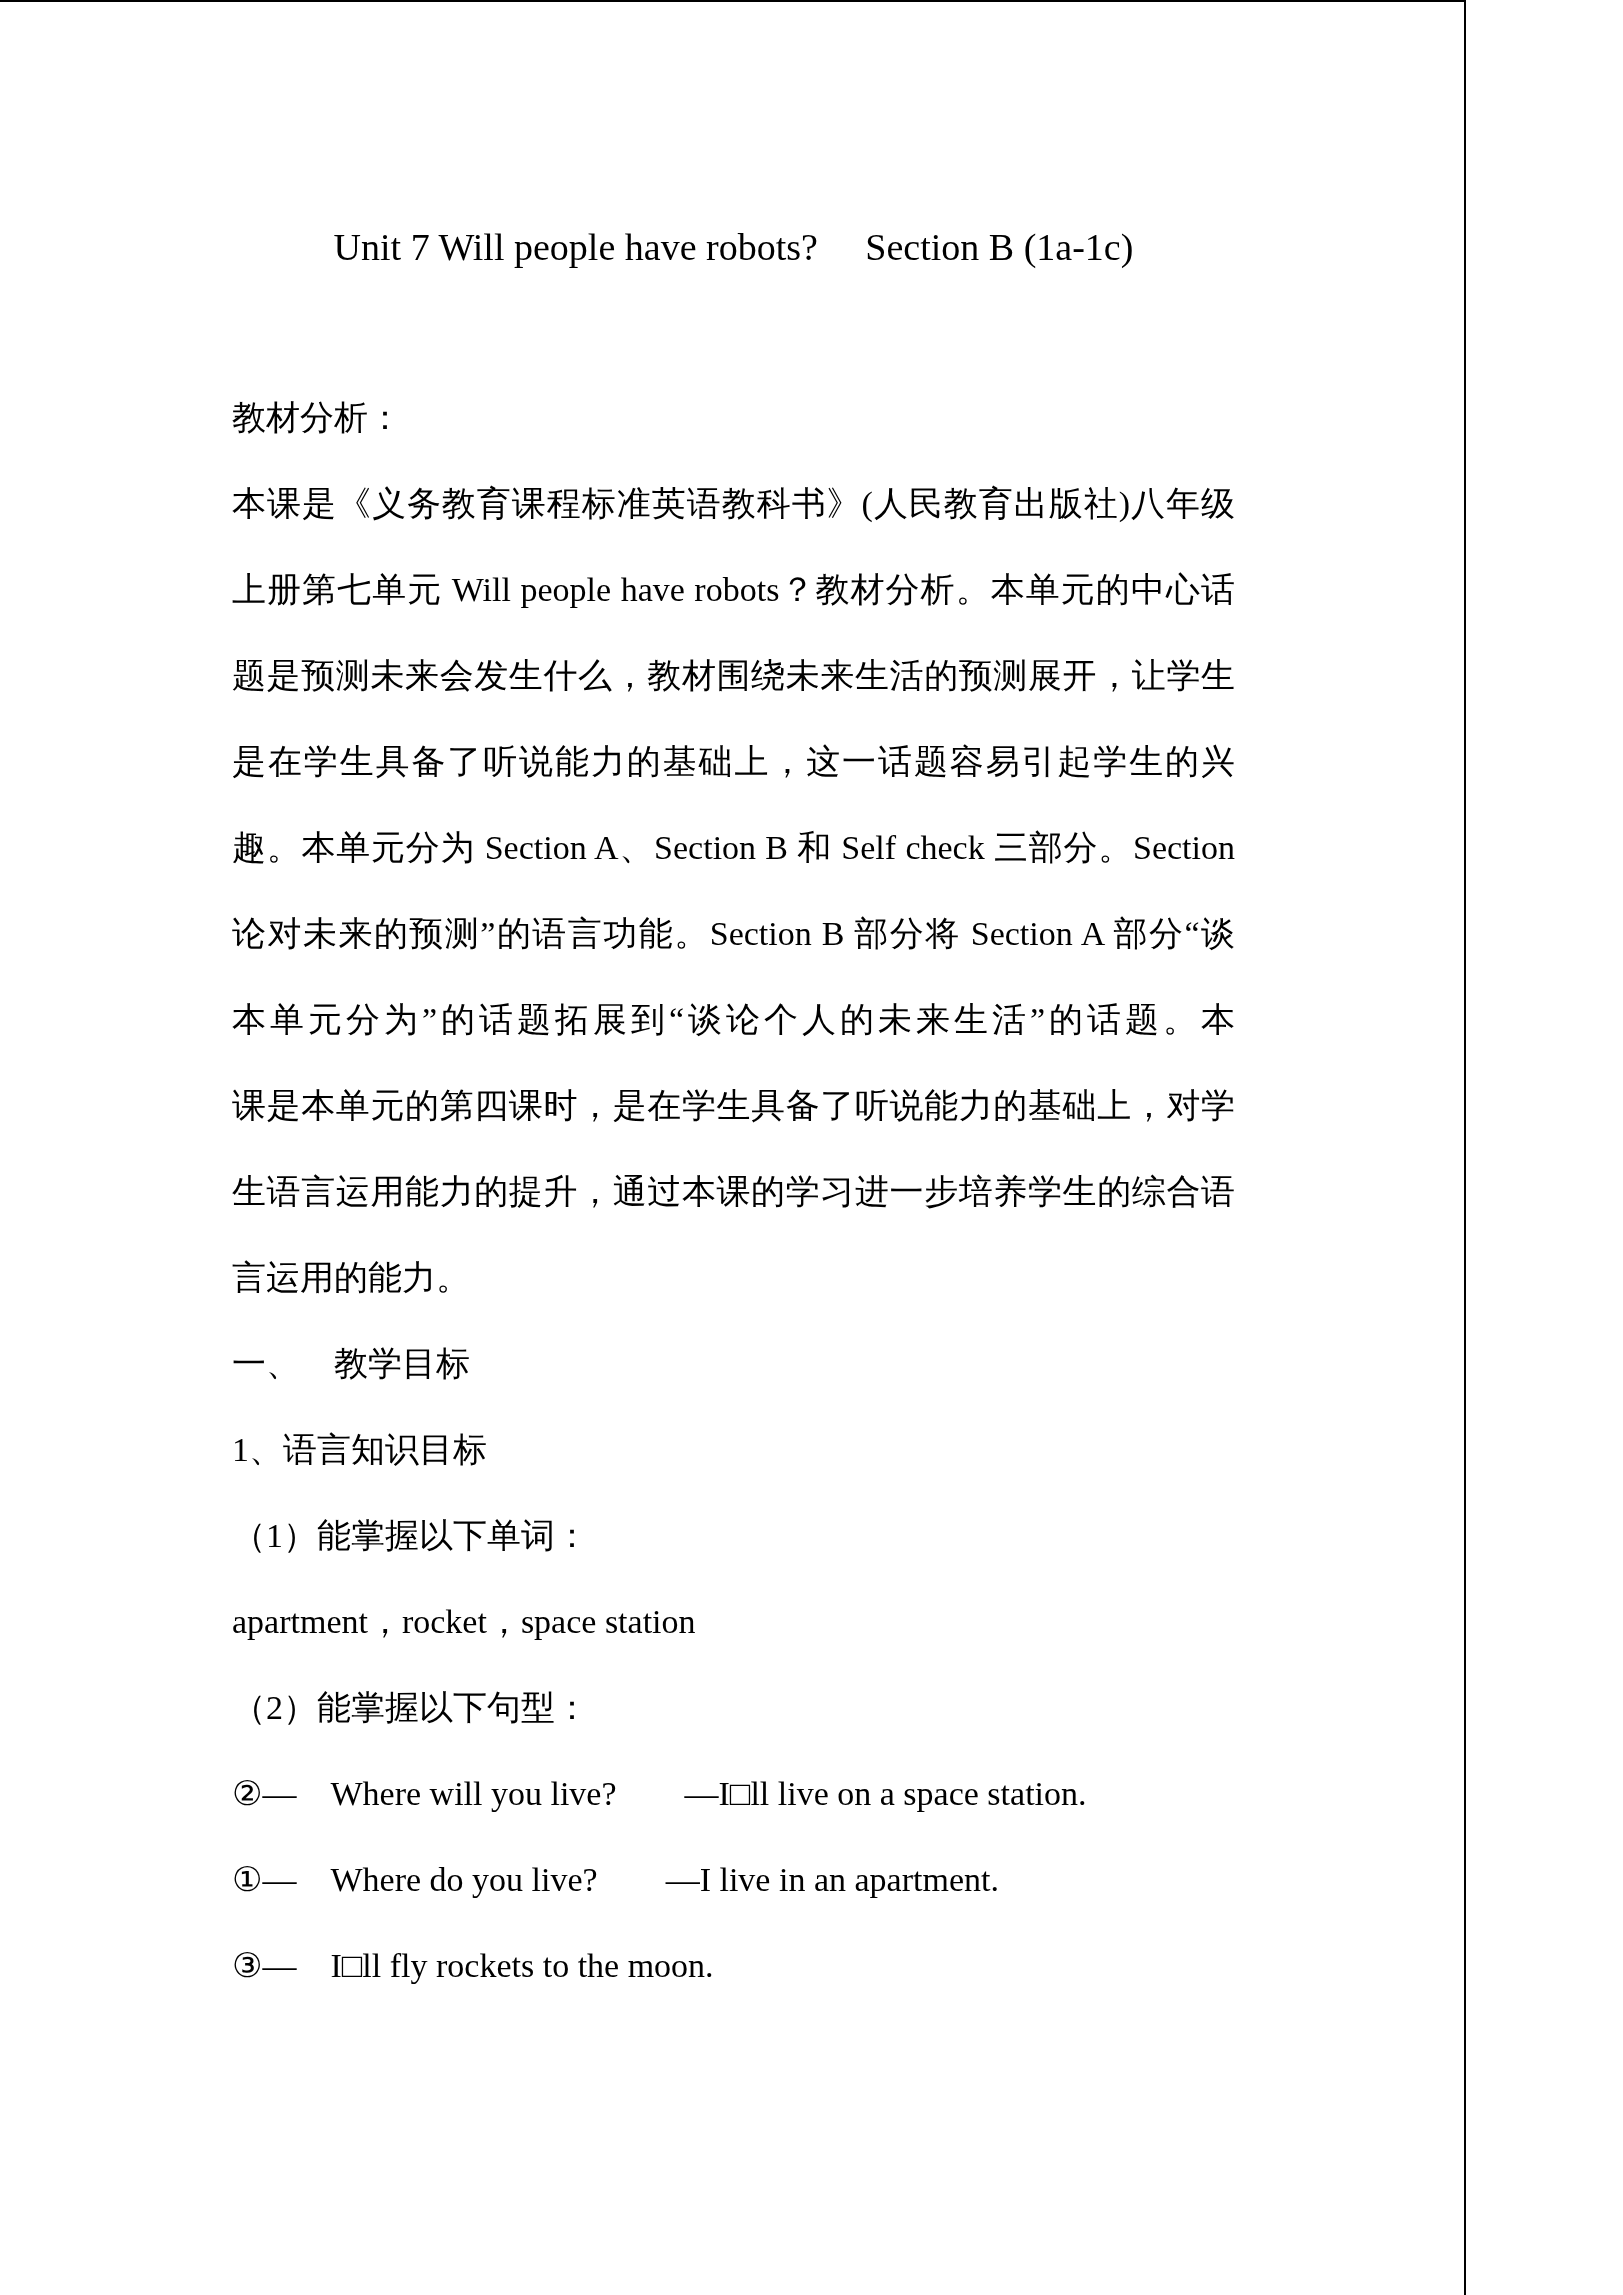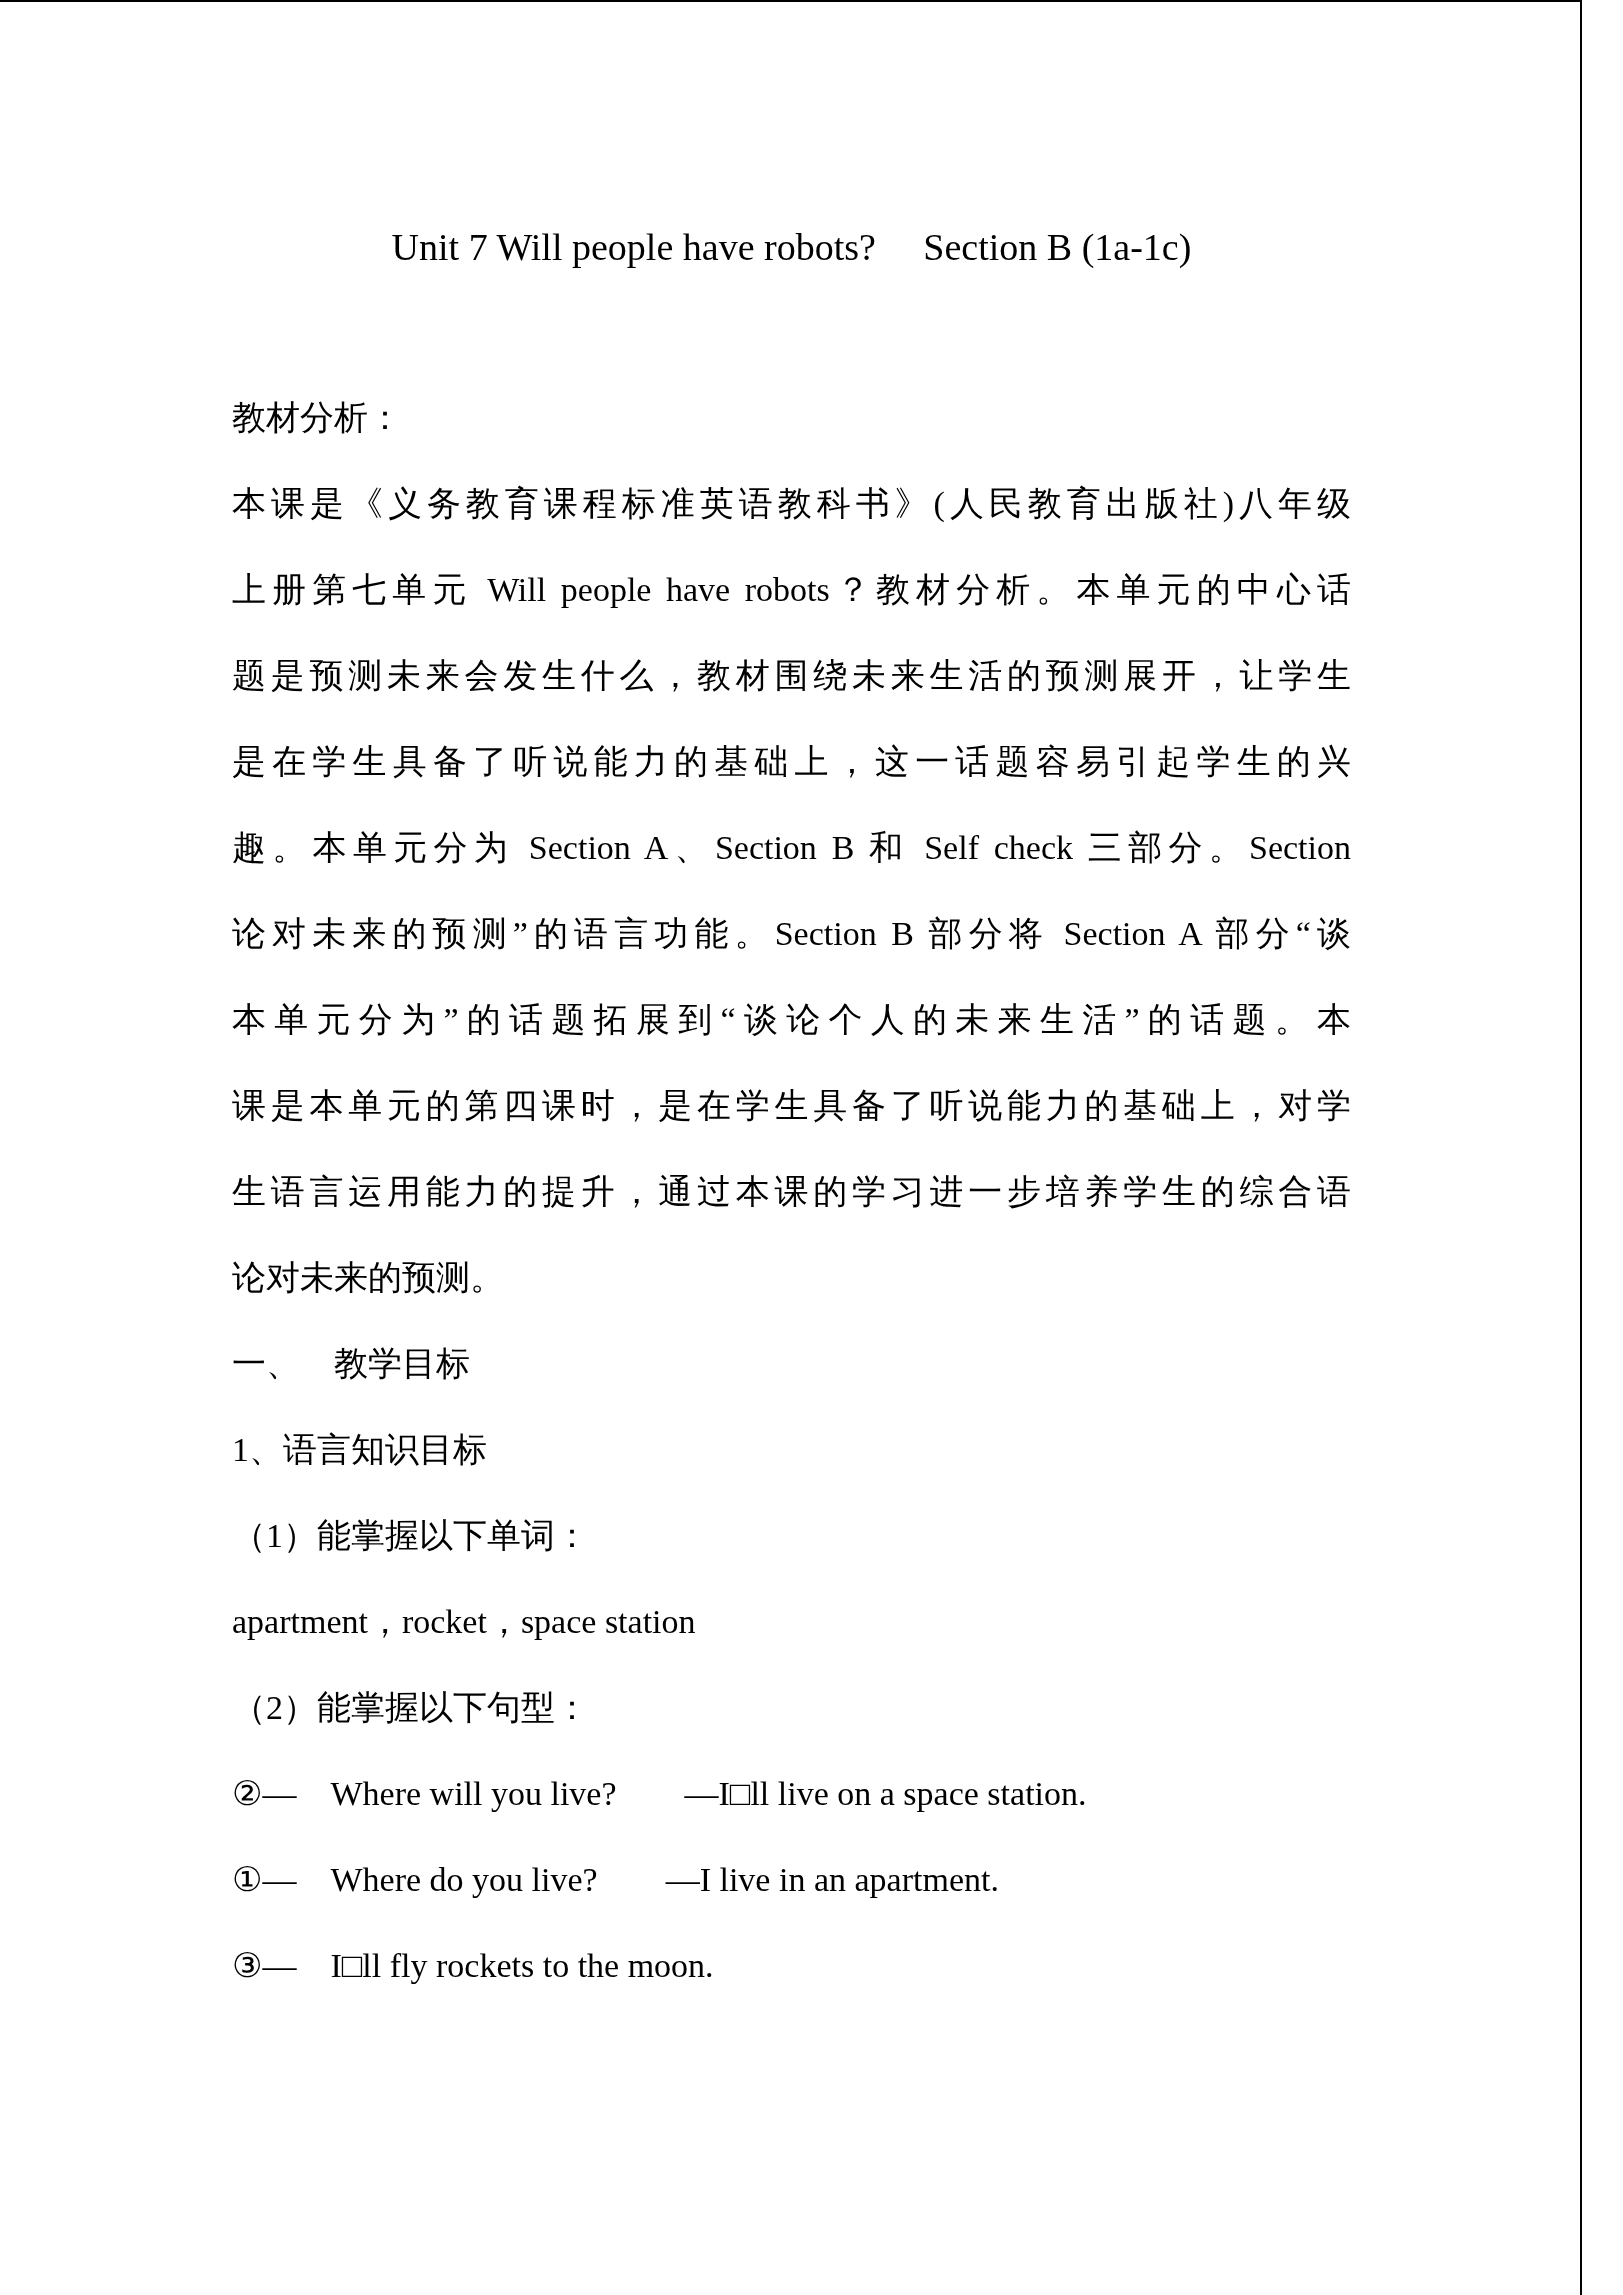--- a/index.html
+++ b/index.html
@@ -3,21 +3,21 @@
 <meta charset="utf-8">
 <title>Document</title>
 <style>
   html, body {
     margin: 0;
     padding: 0;
     background: #ffffff;
   }
   .page {
     position: relative;
-    width: 1582px;
+    width: 1466px;
     height: 2295px;
     box-sizing: border-box;
     background: #ffffff;
     border-top: 2.7px solid #000000;
     border-right: 2.7px solid #000000;
     overflow: hidden;
     font-family: "Liberation Serif", "DejaVu Serif", serif;
     color: #000000;
   }
   .content {
@@ -54,21 +54,21 @@
     <div class="doc-line">教材分析：</div>
         <div class="doc-line justify">本课是《义务教育课程标准英语教科书》(人民教育出版社)八年级</div>
         <div class="doc-line justify">上册第七单元 Will people have robots？教材分析。本单元的中心话</div>
         <div class="doc-line justify">题是预测未来会发生什么，教材围绕未来生活的预测展开，让学生</div>
         <div class="doc-line justify">是在学生具备了听说能力的基础上，这一话题容易引起学生的兴</div>
         <div class="doc-line justify">趣。本单元分为 Section A、Section B 和 Self check 三部分。Section</div>
         <div class="doc-line justify">论对未来的预测”的语言功能。Section B 部分将 Section A 部分“谈</div>
         <div class="doc-line justify">本单元分为”的话题拓展到“谈论个人的未来生活”的话题。本</div>
         <div class="doc-line justify">课是本单元的第四课时，是在学生具备了听说能力的基础上，对学</div>
         <div class="doc-line justify">生语言运用能力的提升，通过本课的学习进一步培养学生的综合语</div>
-        <div class="doc-line">论对未来的预测。</div>
+        <div class="doc-line">言运用的能力。</div>
         <div class="doc-line">一、　教学目标</div>
         <div class="doc-line">1、语言知识目标</div>
         <div class="doc-line">（1）能掌握以下单词：</div>
         <div class="doc-line">apartment，rocket，space station</div>
         <div class="doc-line">（2）能掌握以下句型：</div>
         <div class="doc-line">②—　Where will you live?　　—I□ll live on a space station.</div>
         <div class="doc-line">①—　Where do you live?　　—I live in an apartment.</div>
         <div class="doc-line">③—　I□ll fly rockets to the moon.</div>
       </div>
   </div>

